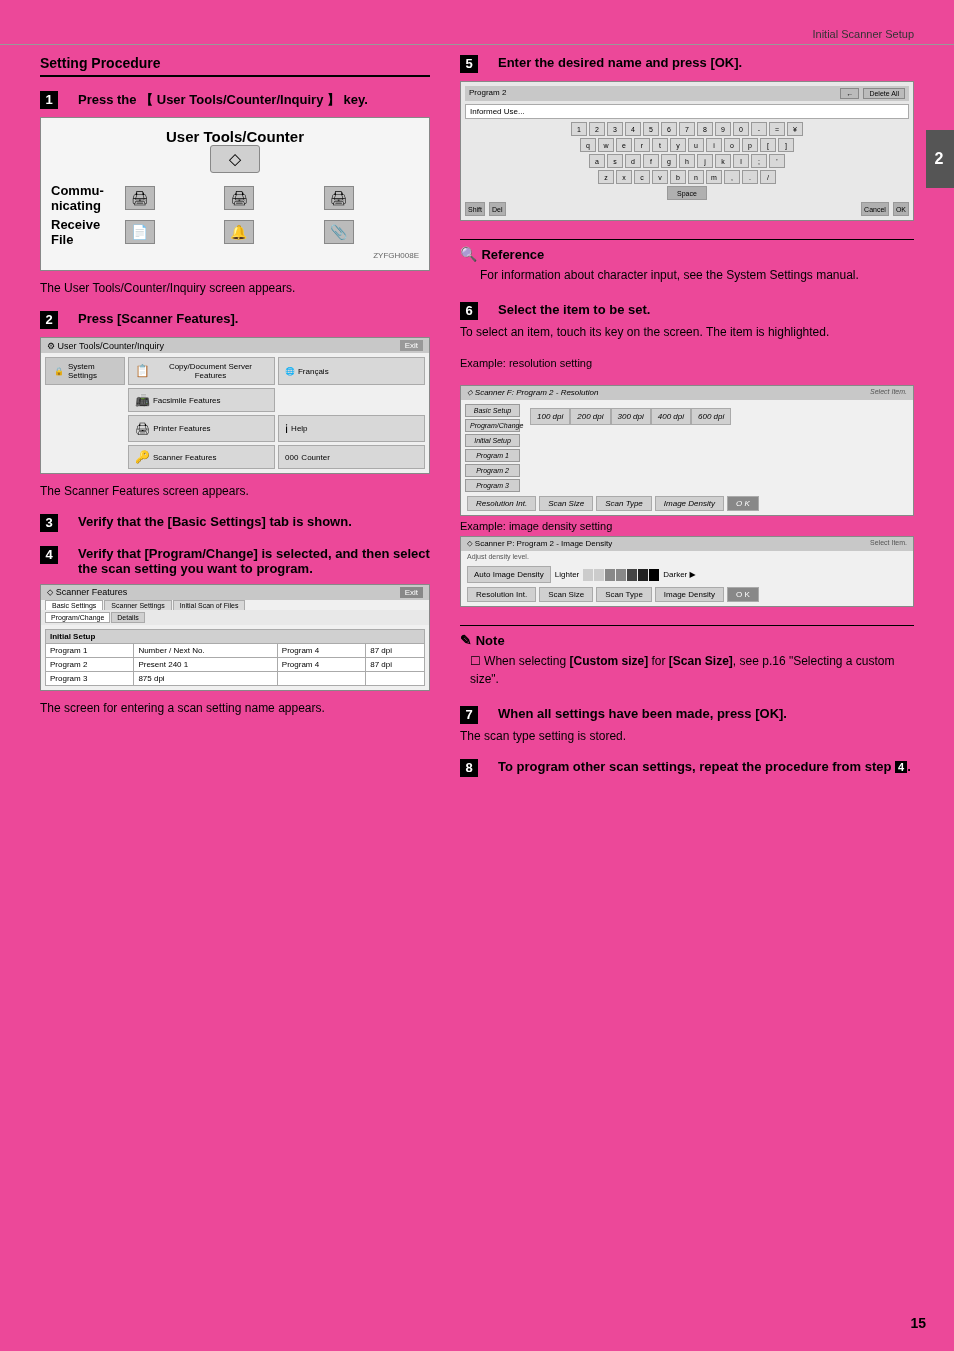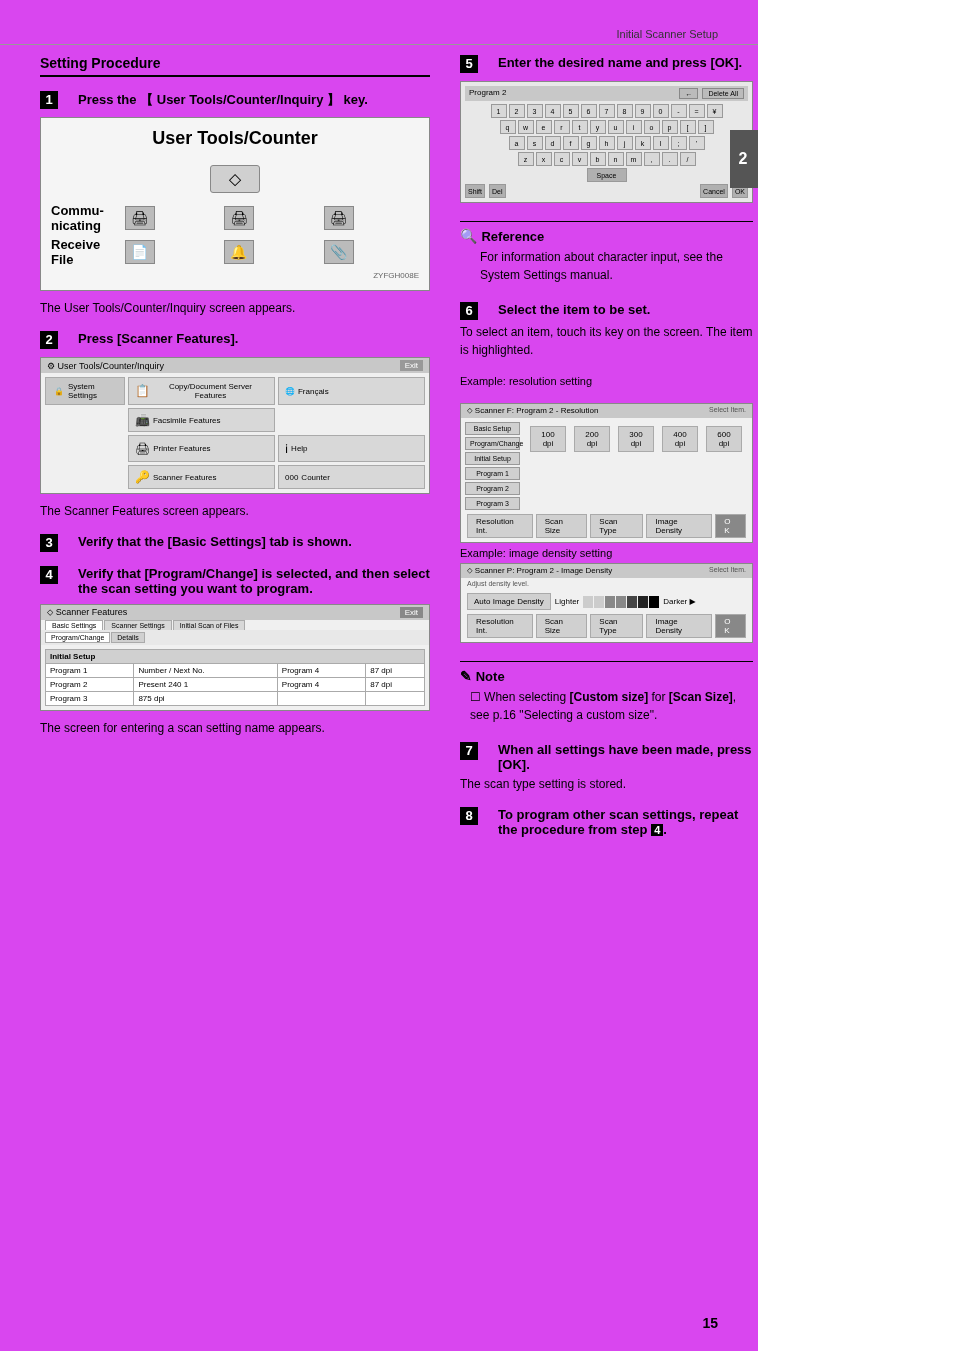--- a/index.html
+++ b/index.html
@@ -7,23 +7,23 @@
       font-family: Arial, sans-serif;
       background: #fff;
       width: 954px;
       min-height: 1351px;
       position: relative;
       font-size: 13px;
       color: #000;
     }
 
     .page-container {
-      width: 758px;
+      width: 954px;
       min-height: 1351px;
-      background: #d946ef;
+      background: #ec4899;
       position: relative;
       padding: 20px 0;
     }
 
     
     .header-line {
       display: flex;
       justify-content: flex-end;
       padding: 8px 40px 4px 40px;
       font-size: 11px;
@@ -108,22 +108,22 @@
     .user-tools-panel {
       border: 1px solid #888;
       padding: 10px;
       margin: 8px 0;
       background: #f5f5f5;
     }
 
     .user-tools-title {
       text-align: center;
       font-weight: bold;
-      font-size: 18px;
-      margin-bottom: 16px;
+      font-size: 15px;
+      margin-bottom: 0;
     }
 
     .user-tools-key {
       background: #d0d0d0;
       border: 1px solid #888;
       border-radius: 3px;
       width: 50px;
       height: 28px;
       display: flex;
       align-items: center;
@@ -284,33 +284,34 @@
       justify-content: space-between;
       margin-top: 2px;
     }
 
     
     .res-panel {
       border: 1px solid #888;
       background: #f0f0f0;
       margin: 4px 0;
       font-size: 8px;
+      font-style: italic;
     }
 
     .res-panel-hdr {
       background: #c8c8c8;
       padding: 2px 6px;
       font-size: 8px;
       display: flex;
       justify-content: space-between;
     }
 
     .res-options {
       display: flex;
-      gap: 8px;
+      gap: 0;
       padding: 4px 6px;
     }
 
     .res-btn {
       background: #d0d0d0;
       border: 1px solid #aaa;
       padding: 3px 6px;
       font-size: 8px;
       text-align: center;
       min-width: 36px;
@@ -455,21 +456,21 @@
     }
 
     .res-content {
       flex: 1;
     }
 
     
     .page-footer {
       position: absolute;
       bottom: 20px;
-      right: 40px;
+      right: 28px;
       font-size: 13px;
     }
 
     .page-number {
       font-size: 14px;
       font-weight: bold;
     }
 
     
     .step-header {
@@ -684,20 +685,21 @@
         </div>
 
         <div class="kb-panel">
           <div class="kb-header">
             <span>Program 2</span>
             <div style="display:flex;gap:4px;">
               <span style="background:#bbb;border:1px solid #888;padding:1px 5px;font-size:7px;">←</span>
               <span style="background:#bbb;border:1px solid #888;padding:1px 5px;font-size:7px;">Delete All</span>
             </div>
           </div>
+          <div style="background:#fff;border:1px solid #aaa;padding:2px 4px;font-size:8px;margin-bottom:3px;">Informed Use...</div>
 
           <div class="kb-row">
             <div class="kb-key">1</div>
             <div class="kb-key">2</div>
             <div class="kb-key">3</div>
             <div class="kb-key">4</div>
             <div class="kb-key">5</div>
             <div class="kb-key">6</div>
             <div class="kb-key">7</div>
             <div class="kb-key">8</div>

